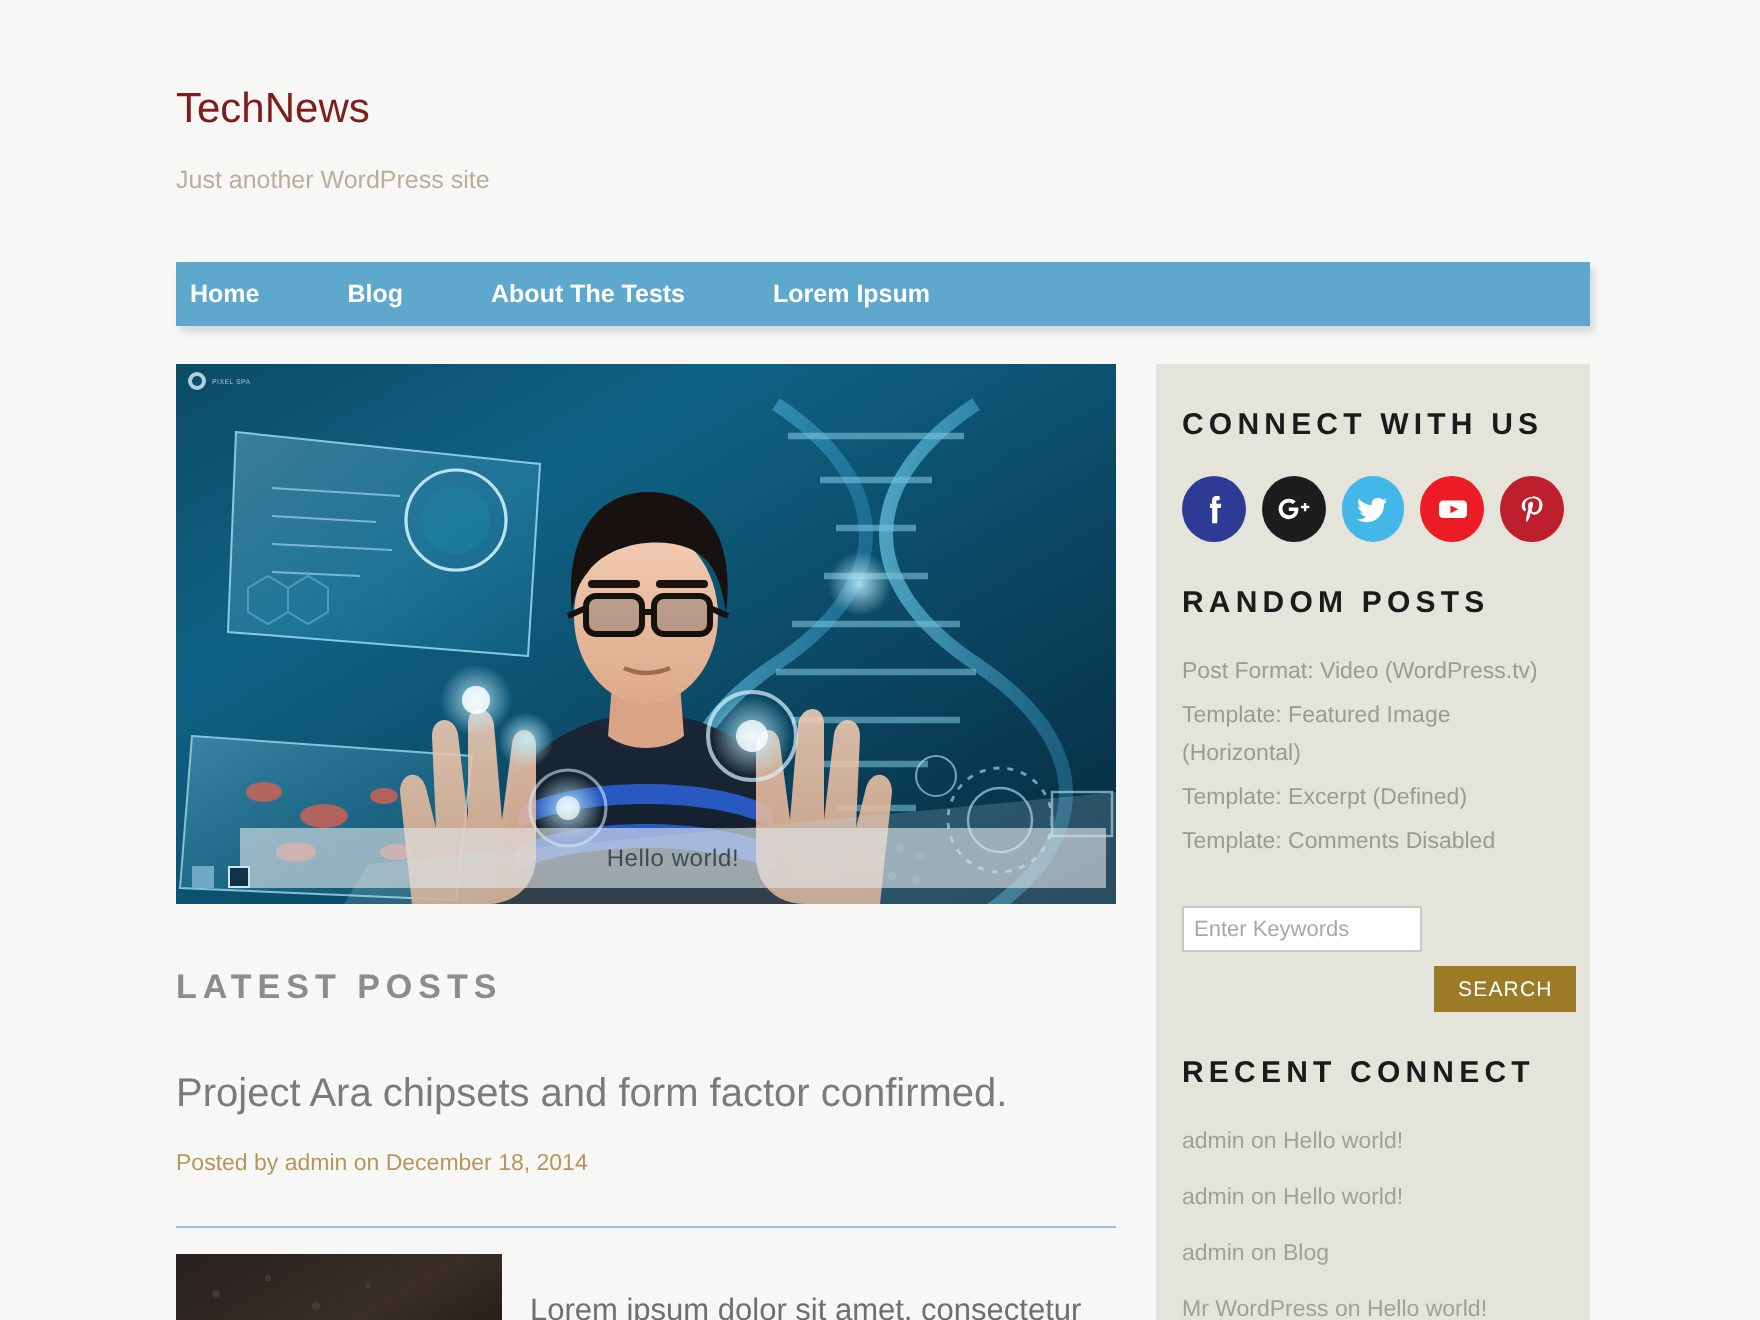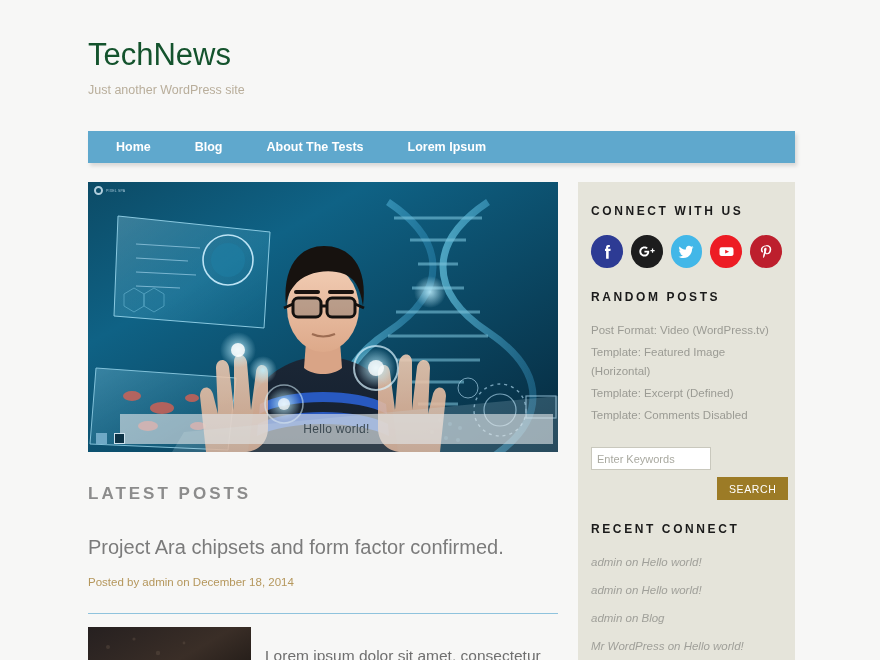--- a/index.html
+++ b/index.html
@@ -7,41 +7,41 @@
     width: 880px; height: 660px;
     background: #f7f7f6;
     font-family: "Liberation Sans", sans-serif;
     overflow: hidden;
   }
   .page { position: relative; width: 880px; height: 660px; }
 
   
   .site-header { position: absolute; left: 88px; top: 38px; }
   .site-title {
-    font-size: 31px; font-weight: 400; color: #14532d;
+    font-size: 21px; font-weight: 400; color: #7f1d1d;
     letter-spacing: 0px; line-height: 34px;
   }
   .site-tagline {
     font-size: 12.5px; color: #b9ae9b; margin-top: 10px; line-height: 16px;
   }
 
   
   .nav-bar {
     position: absolute; left: 88px; top: 131px;
     width: 707px; height: 32px;
     background: #5fa8cd;
     box-shadow: 2px 3px 4px rgba(0,0,0,.13);
     display: flex; align-items: center;
   }
   .nav-item {
     color: #ffffff; font-size: 12.5px; font-weight: bold;
     padding: 0 22px; line-height: 32px; white-space: nowrap;
     text-decoration: none; cursor: pointer;
   }
-  .nav-item:first-child { padding-left: 28px; }
+  .nav-item:first-child { padding-left: 7px; }
 
   
   .main-col { position: absolute; left: 88px; top: 182px; width: 470px; }
 
   .slider {
     position: relative; width: 470px; height: 270px; overflow: hidden;
     background: #0b3murky;
     background: linear-gradient(120deg,#0a3a52 0%, #0e5f7e 35%, #0b4a6b 60%, #072f47 100%);
   }
   .slider-bg { position: absolute; inset: 0; }
@@ -89,21 +89,21 @@
     padding-top: 18px;
   }
 
   
   .sidebar {
     position: absolute; left: 578px; top: 182px;
     width: 217px; min-height: 478px;
     background: #e5e4da; padding: 22px 13px 0 13px;
   }
   .widget-title {
-    font-size: 12px; color: #1b1b1b; font-weight: bold;
+    font-size: 15px; color: #1b1b1b; font-weight: bold;
     letter-spacing: 2.6px; margin-bottom: 17px;
   }
   .widget { margin-bottom: 22px; }
 
   .social-row { display: flex; gap: 8px; align-items: center; }
   .social {
     width: 33px; height: 33px; border-radius: 50%;
     display: flex; align-items: center; justify-content: center;
     color: #fff; cursor: pointer; position: relative;
   }
@@ -129,21 +129,21 @@
   .search-input::placeholder { color: #a9a9a0; }
   .search-btn {
     height: 23px; padding: 0 12px; border: none; background: #9c7b26; color: #fff;
     font-size: 10.5px; letter-spacing: .6px; cursor: pointer;
     font-family: "Liberation Sans", sans-serif;
     margin-top: 30px;
   }
 
   .comments-list { list-style: none; }
   .comments-list li {
-    font-size: 11.5px; color: #a0a09a; font-style: italic;
+    font-size: 11.5px; color: #a0a09a; 
     line-height: 19px; margin-bottom: 9px;
   }
   .comments-list li .cm-link { cursor: pointer; }
 </style>
 </head>
 <body>
 
 <div class="page">
 
   <div class="site-header">

